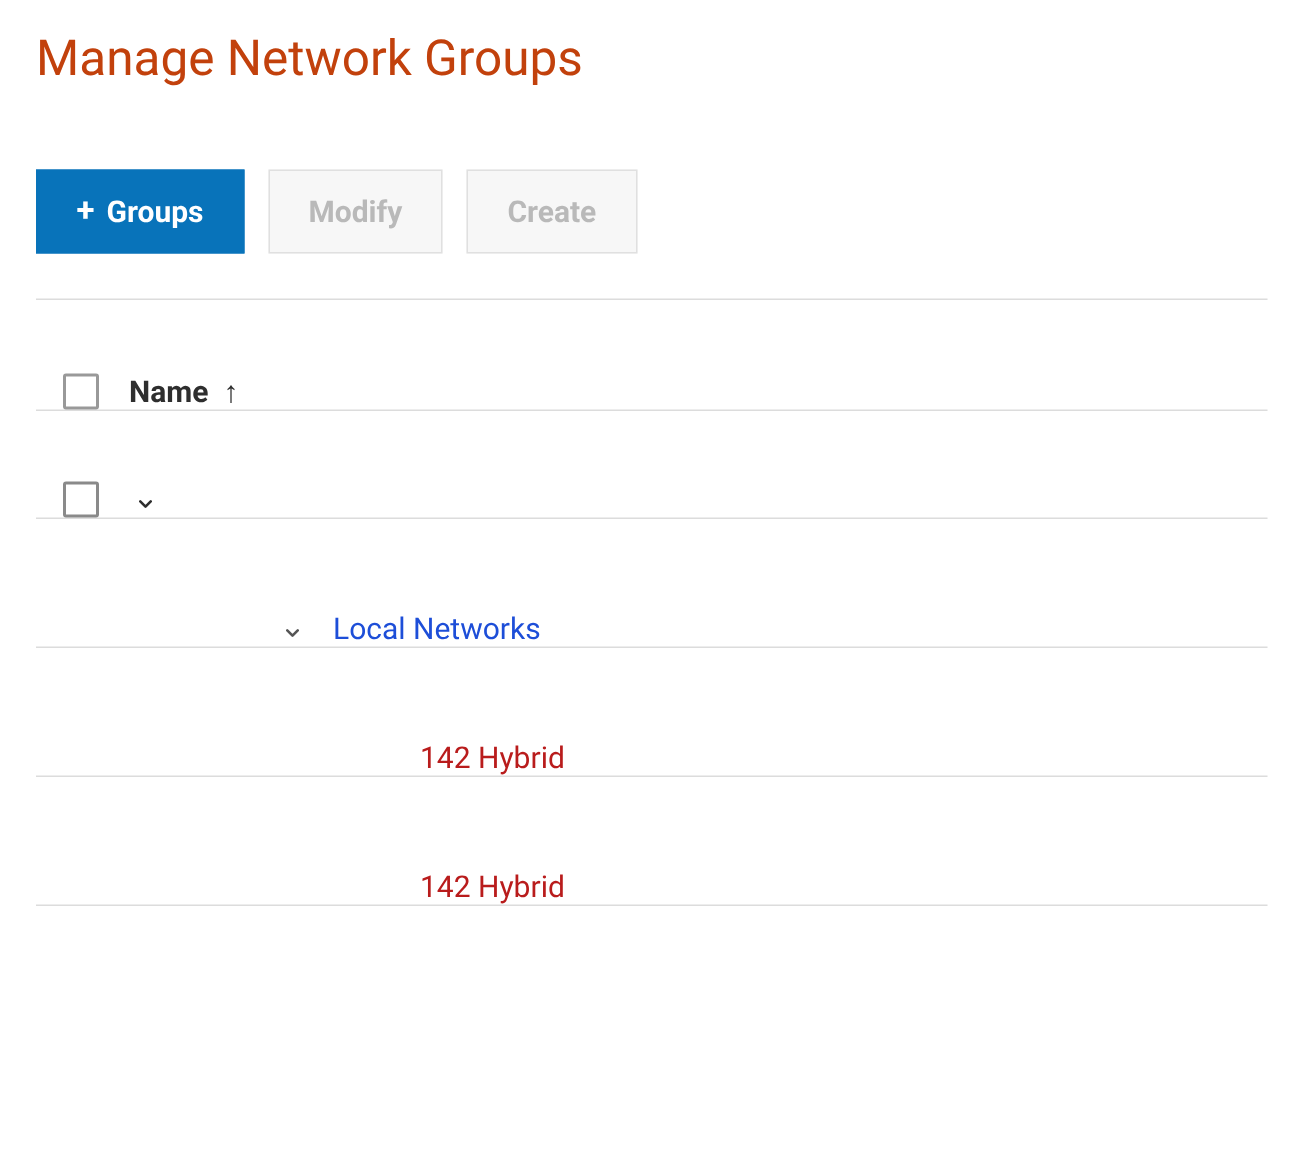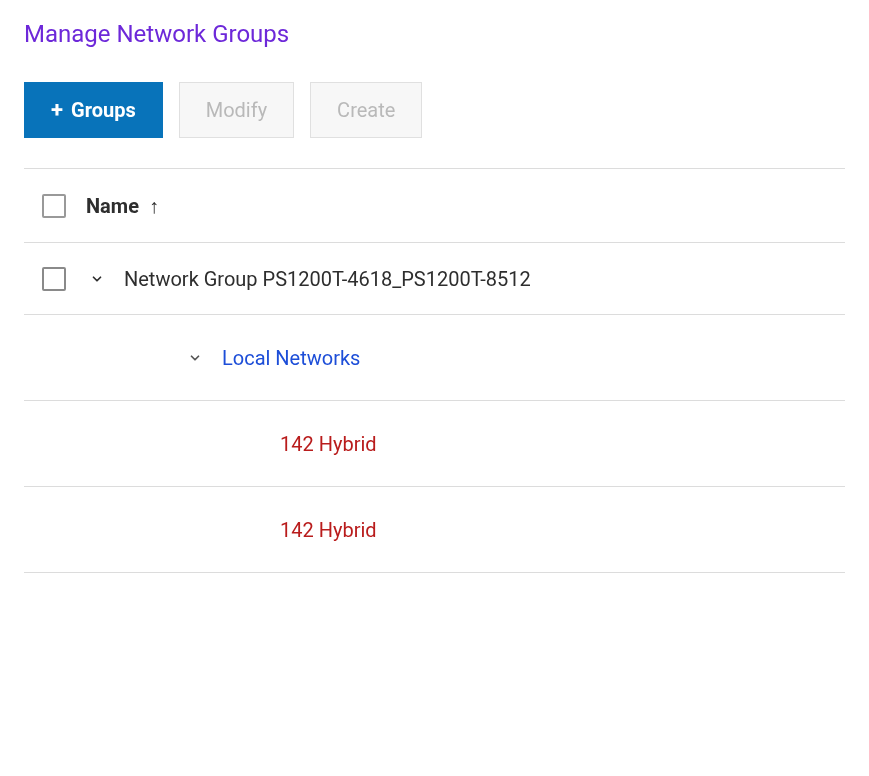--- a/index.html
+++ b/index.html
@@ -10,24 +10,24 @@
     background: #ffffff;
     color: #2e2e2e;
   }
   .page {
     width: 869px;
     height: 776px;
     padding: 20px 24px 0 24px;
     position: relative;
   }
   .page-title {
-    font-size: 24px;
+    font-size: 33px;
     font-weight: 400;
-    color: #6d28d9;
-    margin: 0 0 34px 0;
+    color: #c2410c;
+    margin: 0 0 54px 0;
   }
   .toolbar {
     display: flex;
     gap: 16px;
     margin-bottom: 30px;
   }
   .btn {
     height: 56px;
     padding: 0 26px;
     font-size: 20px;
@@ -48,28 +48,28 @@
   .btn-primary .plus {
     font-size: 22px;
     font-weight: 700;
     margin-right: 8px;
     line-height: 1;
   }
   .btn-secondary {
     background: #f7f7f7;
     color: #b9b9b9;
     border: 1px solid #e0e0e0;
-    font-weight: 400;
+    font-weight: 700;
   }
   .table {
     border-top: 1px solid #dcdcdc;
   }
   .row {
     display: flex;
-    align-items: center;
+    align-items: flex-end;
     height: 72px;
     border-bottom: 1px solid #dcdcdc;
     padding: 0 14px 0 18px;
   }
   .header-row {
     height: 74px;
   }
   .checkbox {
     width: 24px;
     height: 24px;
@@ -161,21 +161,20 @@
       </div>
     </div>
 
     <div class="row group-row">
       <div class="checkbox"></div>
       <span class="chevron">
         <svg viewBox="0 0 24 24" fill="none">
             <path d="M6 9l6 6 6-6" stroke="#2e2e2e" stroke-width="3" stroke-linecap="round" stroke-linejoin="round"></path>
           </svg>
       </span>
-      <span class="group-name">Network Group PS1200T-4618_PS1200T-8512</span>
     </div>
 
     <div class="row category-row">
       <span class="chevron">
         <svg viewBox="0 0 24 24" fill="none">
             <path d="M6 9l6 6 6-6" stroke="#555555" stroke-width="3" stroke-linecap="round" stroke-linejoin="round"></path>
           </svg>
       </span>
       <span>Local Networks</span>
     </div>

